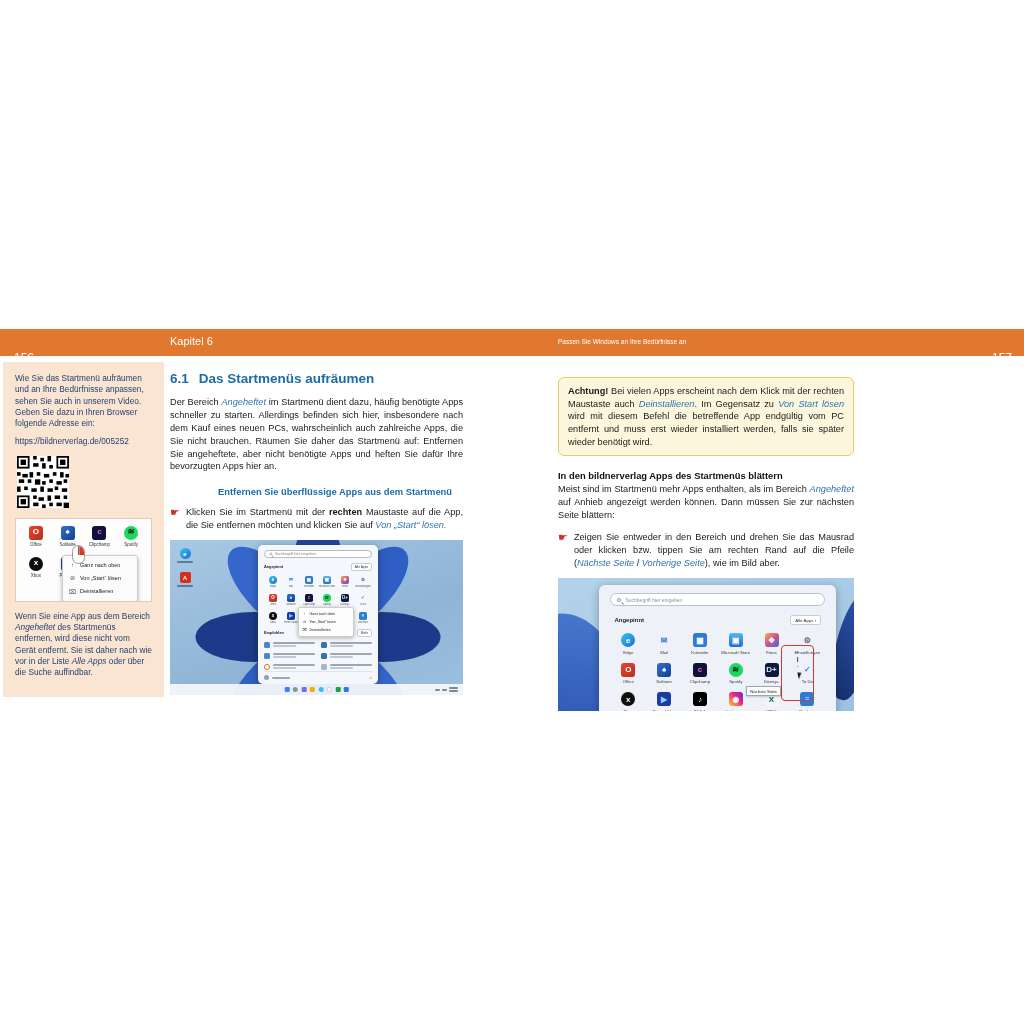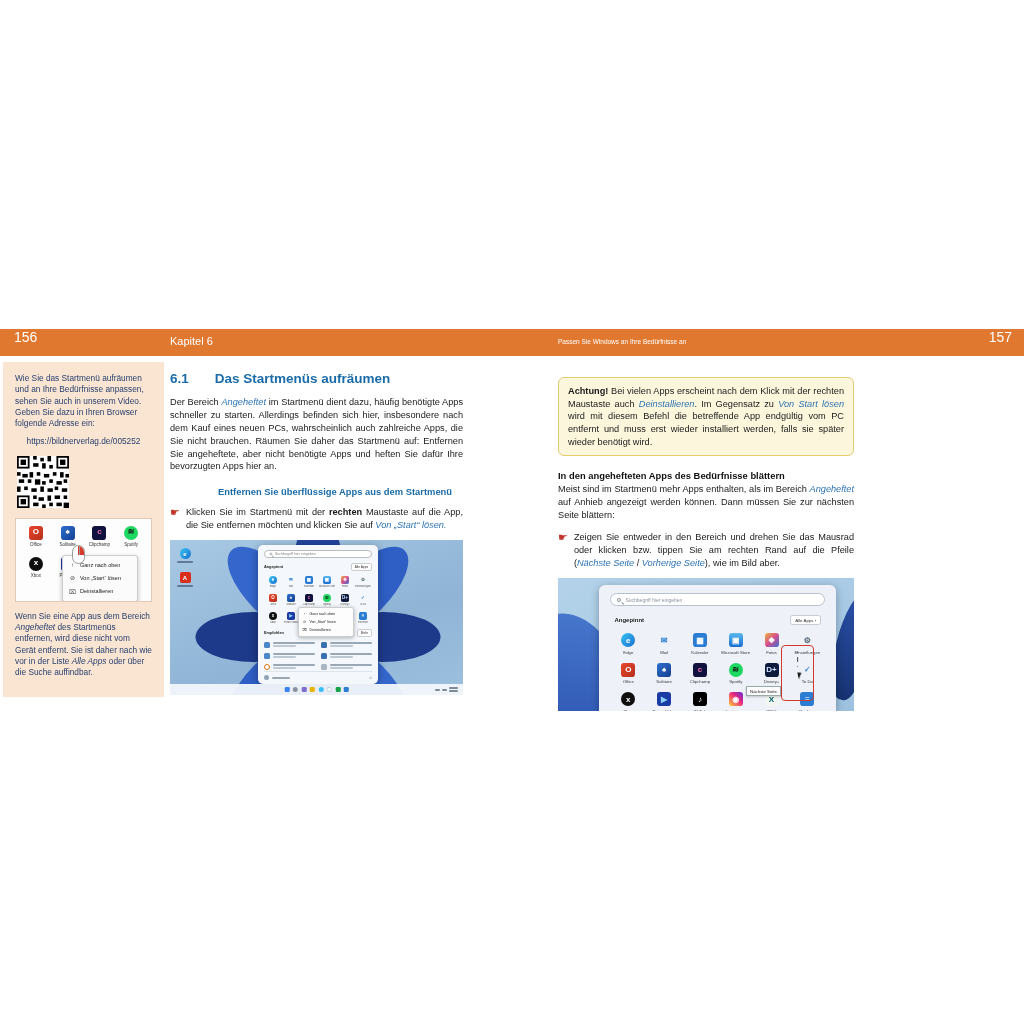--- a/index.html
+++ b/index.html
@@ -2,33 +2,33 @@
 <html><head>
 <meta charset="utf-8">
 <style>
   * { margin:0; padding:0; box-sizing:border-box; }
   body { font-family:"Liberation Sans", sans-serif; background:#fff; }
   .spread { position:relative; width:1024px; height:1024px; background:#ffffff; overflow:hidden; }
 
   
   .header-bar { position:absolute; left:0; top:329px; width:1024px; height:27px;
     background:#E0782F; color:#fff; }
-  .hdr-pnum { position:absolute; top:0; font-size:14px; }
+  .hdr-pnum { position:absolute; top:22px; font-size:12px; }
   .hdr-pnum.left { left:14px; }
   .hdr-pnum.right { right:12px; }
   .hdr-title-left { position:absolute; left:170px; top:6px; font-size:11px; }
   .hdr-title-right { position:absolute; left:558px; top:9px; font-size:6.5px; }
 
   
   .sidebar { position:absolute; top:362px; height:335px; background:#FAE5D3;
     color:#27416F; font-size:8.3px; line-height:1.36; padding:11px 12px; }
   .sidebar.left { left:3px; width:161px; }
   .sidebar.right { left:858px; width:164px; padding-top:21px; }
   .sidebar p { margin-bottom:7px; }
-  .sidebar .url { color:#27416F; cursor:pointer;text-align:center; }
+  .sidebar .url { color:#27416F; cursor:pointer; }
   .sb-italic { font-style:italic; }
 
   .qr { margin:8px 0 10px 2px; display:block; }
 
   
   .mini-shot { position:relative; width:137px; height:84px; background:#fdfdfd;
     border:0.5px solid #e0c9b6; margin:2px 0 9px 0; overflow:hidden; }
   .mini-grid { display:grid; grid-template-columns:repeat(4,1fr); padding:7px 4px 0 4px; row-gap:9px; }
   .mini-tile { display:flex; flex-direction:column; align-items:center; gap:2px; }
   .mini-tile .tile-icon { width:14px; height:14px; border-radius:22%; display:flex;
@@ -42,21 +42,21 @@
     background:#fff; border:1px solid #999; border-radius:7px; z-index:3; }
   .mouse-icon::before { content:""; position:absolute; right:0; top:0; width:6px; height:9px;
     background:#d43b2a; border-radius:0 6px 0 0; }
   .mouse-icon::after { content:""; position:absolute; left:6px; top:0; width:1px; height:9px; background:#999; }
 
   
   .main-col { position:absolute; top:362px; color:#1a1a1a; }
   .main-col.left { left:170px; width:293px; }
   .main-col.right { left:558px; width:296px; }
 
-  .section-heading { display:flex; gap:26px; color:#1A6CA9; font-weight:bold;
+  .section-heading { display:flex; gap:10px; color:#1A6CA9; font-weight:bold;
     font-size:13.5px; margin-top:9px; }
   .body-text { font-size:9.2px; line-height:1.4; text-align:justify; margin-top:10px; }
   .blue-italic { color:#2E74B5; font-style:italic; }
   .bold { font-weight:bold; }
   .sub-heading-blue { color:#1A6CA9; font-weight:bold; font-size:9.4px; margin-top:13px;margin-left:48px; }
   .sub-heading-black { color:#111; font-weight:bold; font-size:9.4px; margin-top:14px; }
   .bullet { display:flex; gap:6px; margin-top:9px; }
   .hand-icon { color:#C2372B; font-size:11px; line-height:1.1; flex:0 0 auto; }
   .bullet .body-text { margin-top:0; }
 
@@ -522,21 +522,21 @@
         </div>
       </div>
     </div>
   </div>
 
   <div class="main-col right">
     <div class="warning-box">
       <span class="bold">Achtung!</span><span> Bei vielen Apps erscheint nach dem Klick mit der rechten Maustaste auch </span><span class="blue-italic">Deinstallieren</span><span>. Im Gegensatz zu </span><span class="blue-italic">Von Start lösen</span><span> wird mit diesem Befehl die betreffende App endgültig vom PC entfernt und muss erst wieder installiert werden, falls sie später wieder benötigt wird.</span>
     </div>
 
-    <div class="sub-heading-black">In den angehefteten Apps des Bedürfnisse blättern</div>
+    <div class="sub-heading-black">In den bildnerverlag Apps des Startmenüs blättern</div>
 
     <p class="body-text" style="margin-top:2px;">
       <span>Meist sind im Startmenü mehr Apps enthalten, als im Bereich </span><span class="blue-italic">Angeheftet</span><span> auf Anhieb angezeigt werden können. Dann müssen Sie zur nächsten Seite blättern:</span>
     </p>
 
     <div class="bullet">
       <span class="hand-icon">☛</span>
       <p class="body-text">
         <span>Zeigen Sie entweder in den Bereich und drehen Sie das Mausrad oder klicken bzw. tippen Sie am rechten Rand auf die Pfeile (</span><span class="blue-italic">Nächste Seite</span><span> / </span><span class="blue-italic">Vorherige Seite</span><span>), wie im Bild aber.</span>
       </p>

